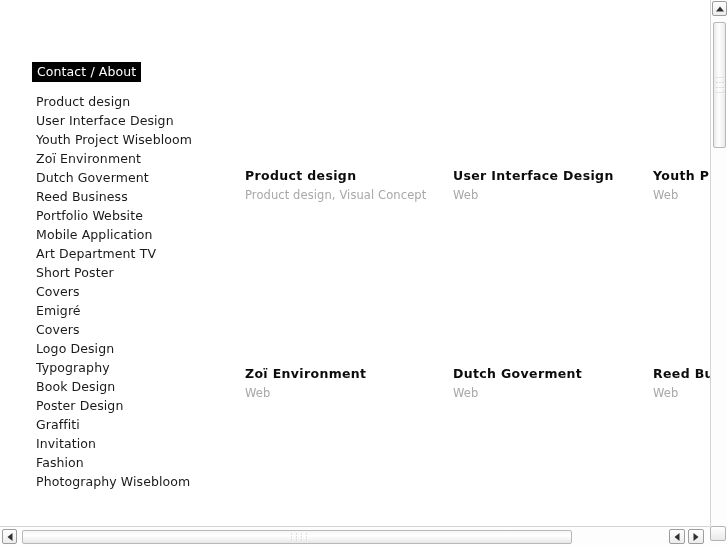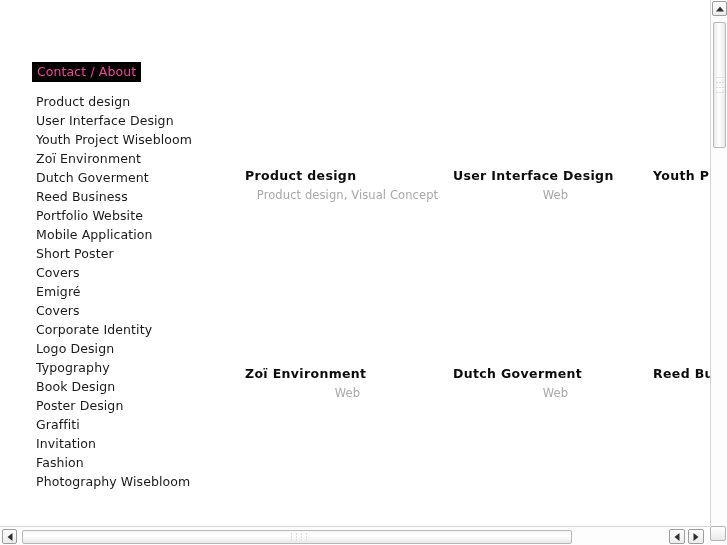--- a/index.html
+++ b/index.html
@@ -39,21 +39,21 @@
     left: 0;
     top: 0;
     width: 235px;
   }
 
   .contact-item {
     position: absolute;
     left: 32px;
     top: 62px;
     background: #000000;
-    color: #ec4899;
+    color: #ffffff;
     font-size: 12.5px;
     line-height: 20px;
     height: 20px;
     padding: 0 5px;
     white-space: nowrap;
     letter-spacing: 0.1px;
   }
 
   #nav-list {
     position: absolute;
@@ -102,21 +102,20 @@
     white-space: nowrap;
     letter-spacing: 0.35px;
   }
   .cell-sub {
     margin-top: 5px;
     font-size: 11.5px;
     color: #a8a8a8;
     line-height: 14px;
     white-space: nowrap;
     letter-spacing: 0.1px;
-    text-align: center;
   }
 
   #vscroll {
     position: absolute;
     right: 0;
     top: 0;
     width: 17px;
     height: 526px;
     background: #fdfdfd;
     border-left: 1px solid #d4d4d4;
@@ -292,25 +291,25 @@
 
       <ul id="nav-list">
         <li>Product design</li>
         <li>User Interface Design</li>
         <li>Youth Project Wisebloom</li>
         <li>Zoï Environment</li>
         <li>Dutch Goverment</li>
         <li>Reed Business</li>
         <li>Portfolio Website</li>
         <li>Mobile Application</li>
+        <li>Art Department TV</li>
         <li>Short Poster</li>
         <li>Covers</li>
         <li>Emigré</li>
         <li>Covers</li>
-        <li>Corporate Identity</li>
         <li>Logo Design</li>
         <li>Typography</li>
         <li>Book Design</li>
         <li>Poster Design</li>
         <li>Graffiti</li>
         <li>Invitation</li>
         <li>Fashion</li>
         <li>Photography Wisebloom</li>
       </ul>
     </div>

